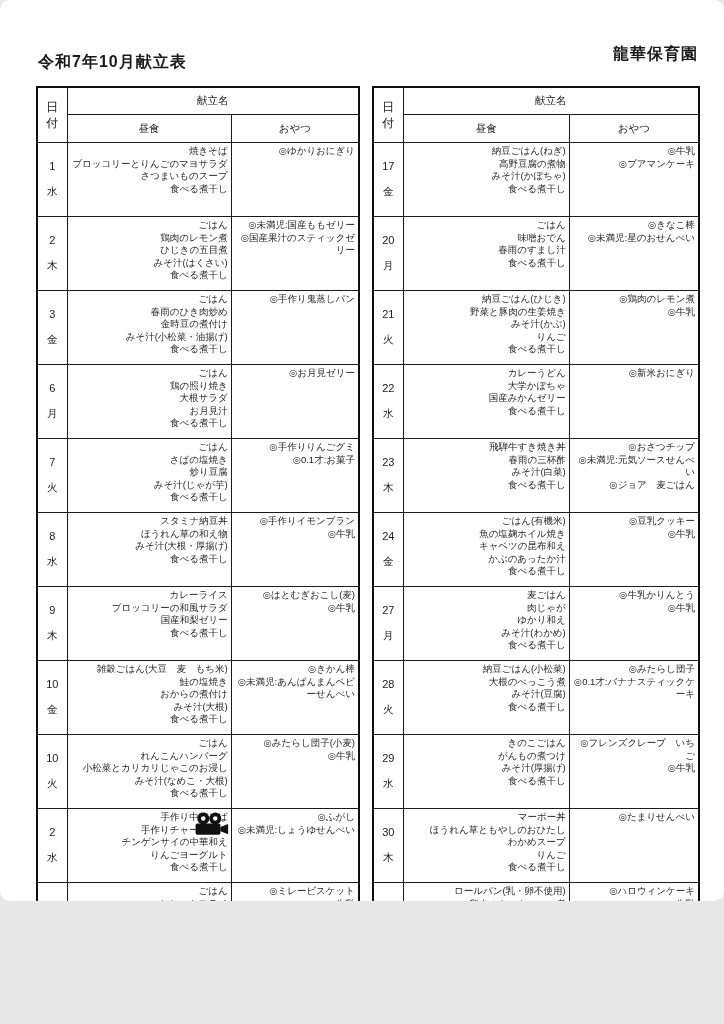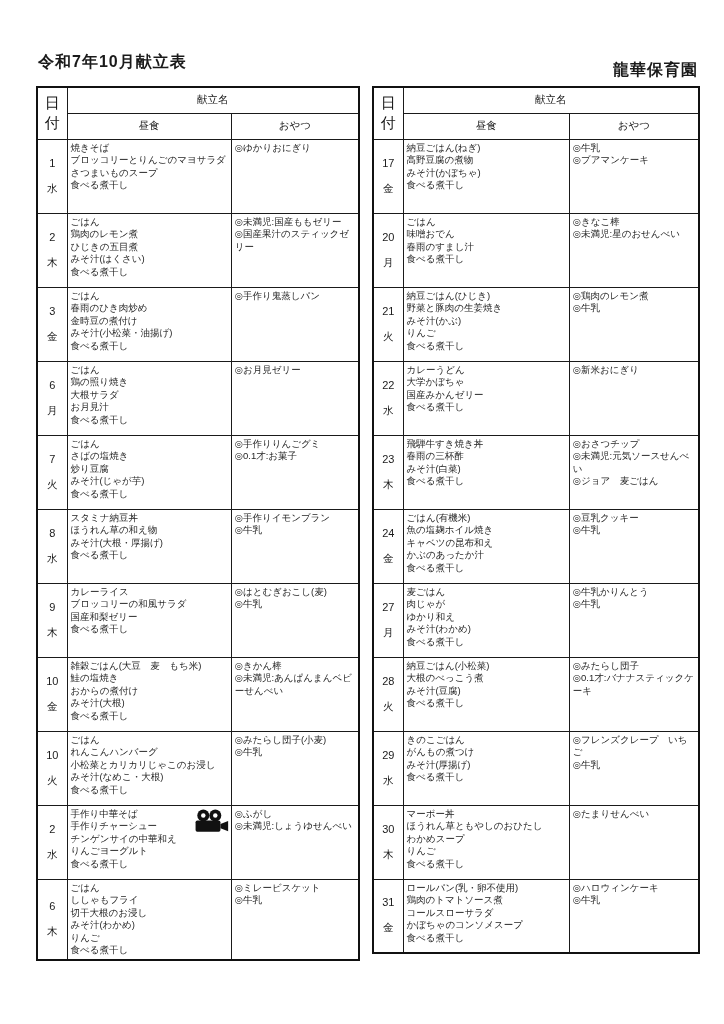--- a/index.html
+++ b/index.html
@@ -1,68 +1,69 @@
 <!DOCTYPE html>
 <html lang="ja"><head>
 <meta charset="utf-8">
 <style>
   html,body { margin:0; padding:0; background:#e8e8e8; }
   .page {
     position: relative;
-    width: 724px; height: 1024px;
+    width: 724px; height: 901px;
     margin: 0 auto;
     background: #ffffff;
     font-family: "Liberation Sans", "DejaVu Sans", sans-serif;
     color: #1a1a1a;
     overflow: hidden;
+    border-radius: 10px;
   }
   .doc-title {
     position: absolute; left: 38px; top: 52px;
     font-size: 16px; font-weight: bold; letter-spacing: 1px;
   }
   .school-name {
-    position: absolute; right: 26px; top: 60px;
+    position: absolute; right: 26px; top: 44px;
     font-size: 16px; font-weight: bold; letter-spacing: 1px;
   }
   .menu-table { position: absolute; top: 86px; }
   .menu-table.left  { left: 36px;  width: 324px; }
   .menu-table.right { left: 372px; width: 328px; }
 
   table {
     border-collapse: collapse; table-layout: fixed; width: 100%;
     border: 2px solid #111;
   }
   th, td { border: 1.5px solid #1a1a1a; }
   col.col-date  { width: 30px; }
   col.col-lunch { width: 51%; }
 
   thead tr { height: 20px; }
   th {
     font-size: 10.5px; font-weight: normal; text-align: center;
     padding: 1px; color: #161616;
   }
   .h-date div {
-    width: 1em; margin: 4px auto; line-height: 1.35;
-    word-break: break-all; font-size: 15px;
+    width: 1em; margin: 10px auto; line-height: 1.35;
+    word-break: break-all; font-size: 12px;
   }
 
   tr.data-row { height: 74px; }
   td.c-date {
     text-align: center; vertical-align: middle;
     font-size: 11px; padding: 0;
   }
   .dnum { margin-bottom: 13px; }
   .dwk  { font-size: 10.5px; }
 
   td.c-lunch, td.c-snack {
     vertical-align: top; padding: 2px 3px;
     font-size: 9.5px; line-height: 12.5px; color: #1f1f1f;
     position: relative;
   }
-  .lines { white-space: pre-line; }
+  .lines { white-space: pre-line; text-align: right; }
 
   .icon-cam {
     position: absolute; top: 2px; right: 2px;
     width: 36px; height: 26px; display: none;
   }
   .icon-cam svg { width: 100%; height: 100%; }
 </style>
 </head>
 <body>
 

